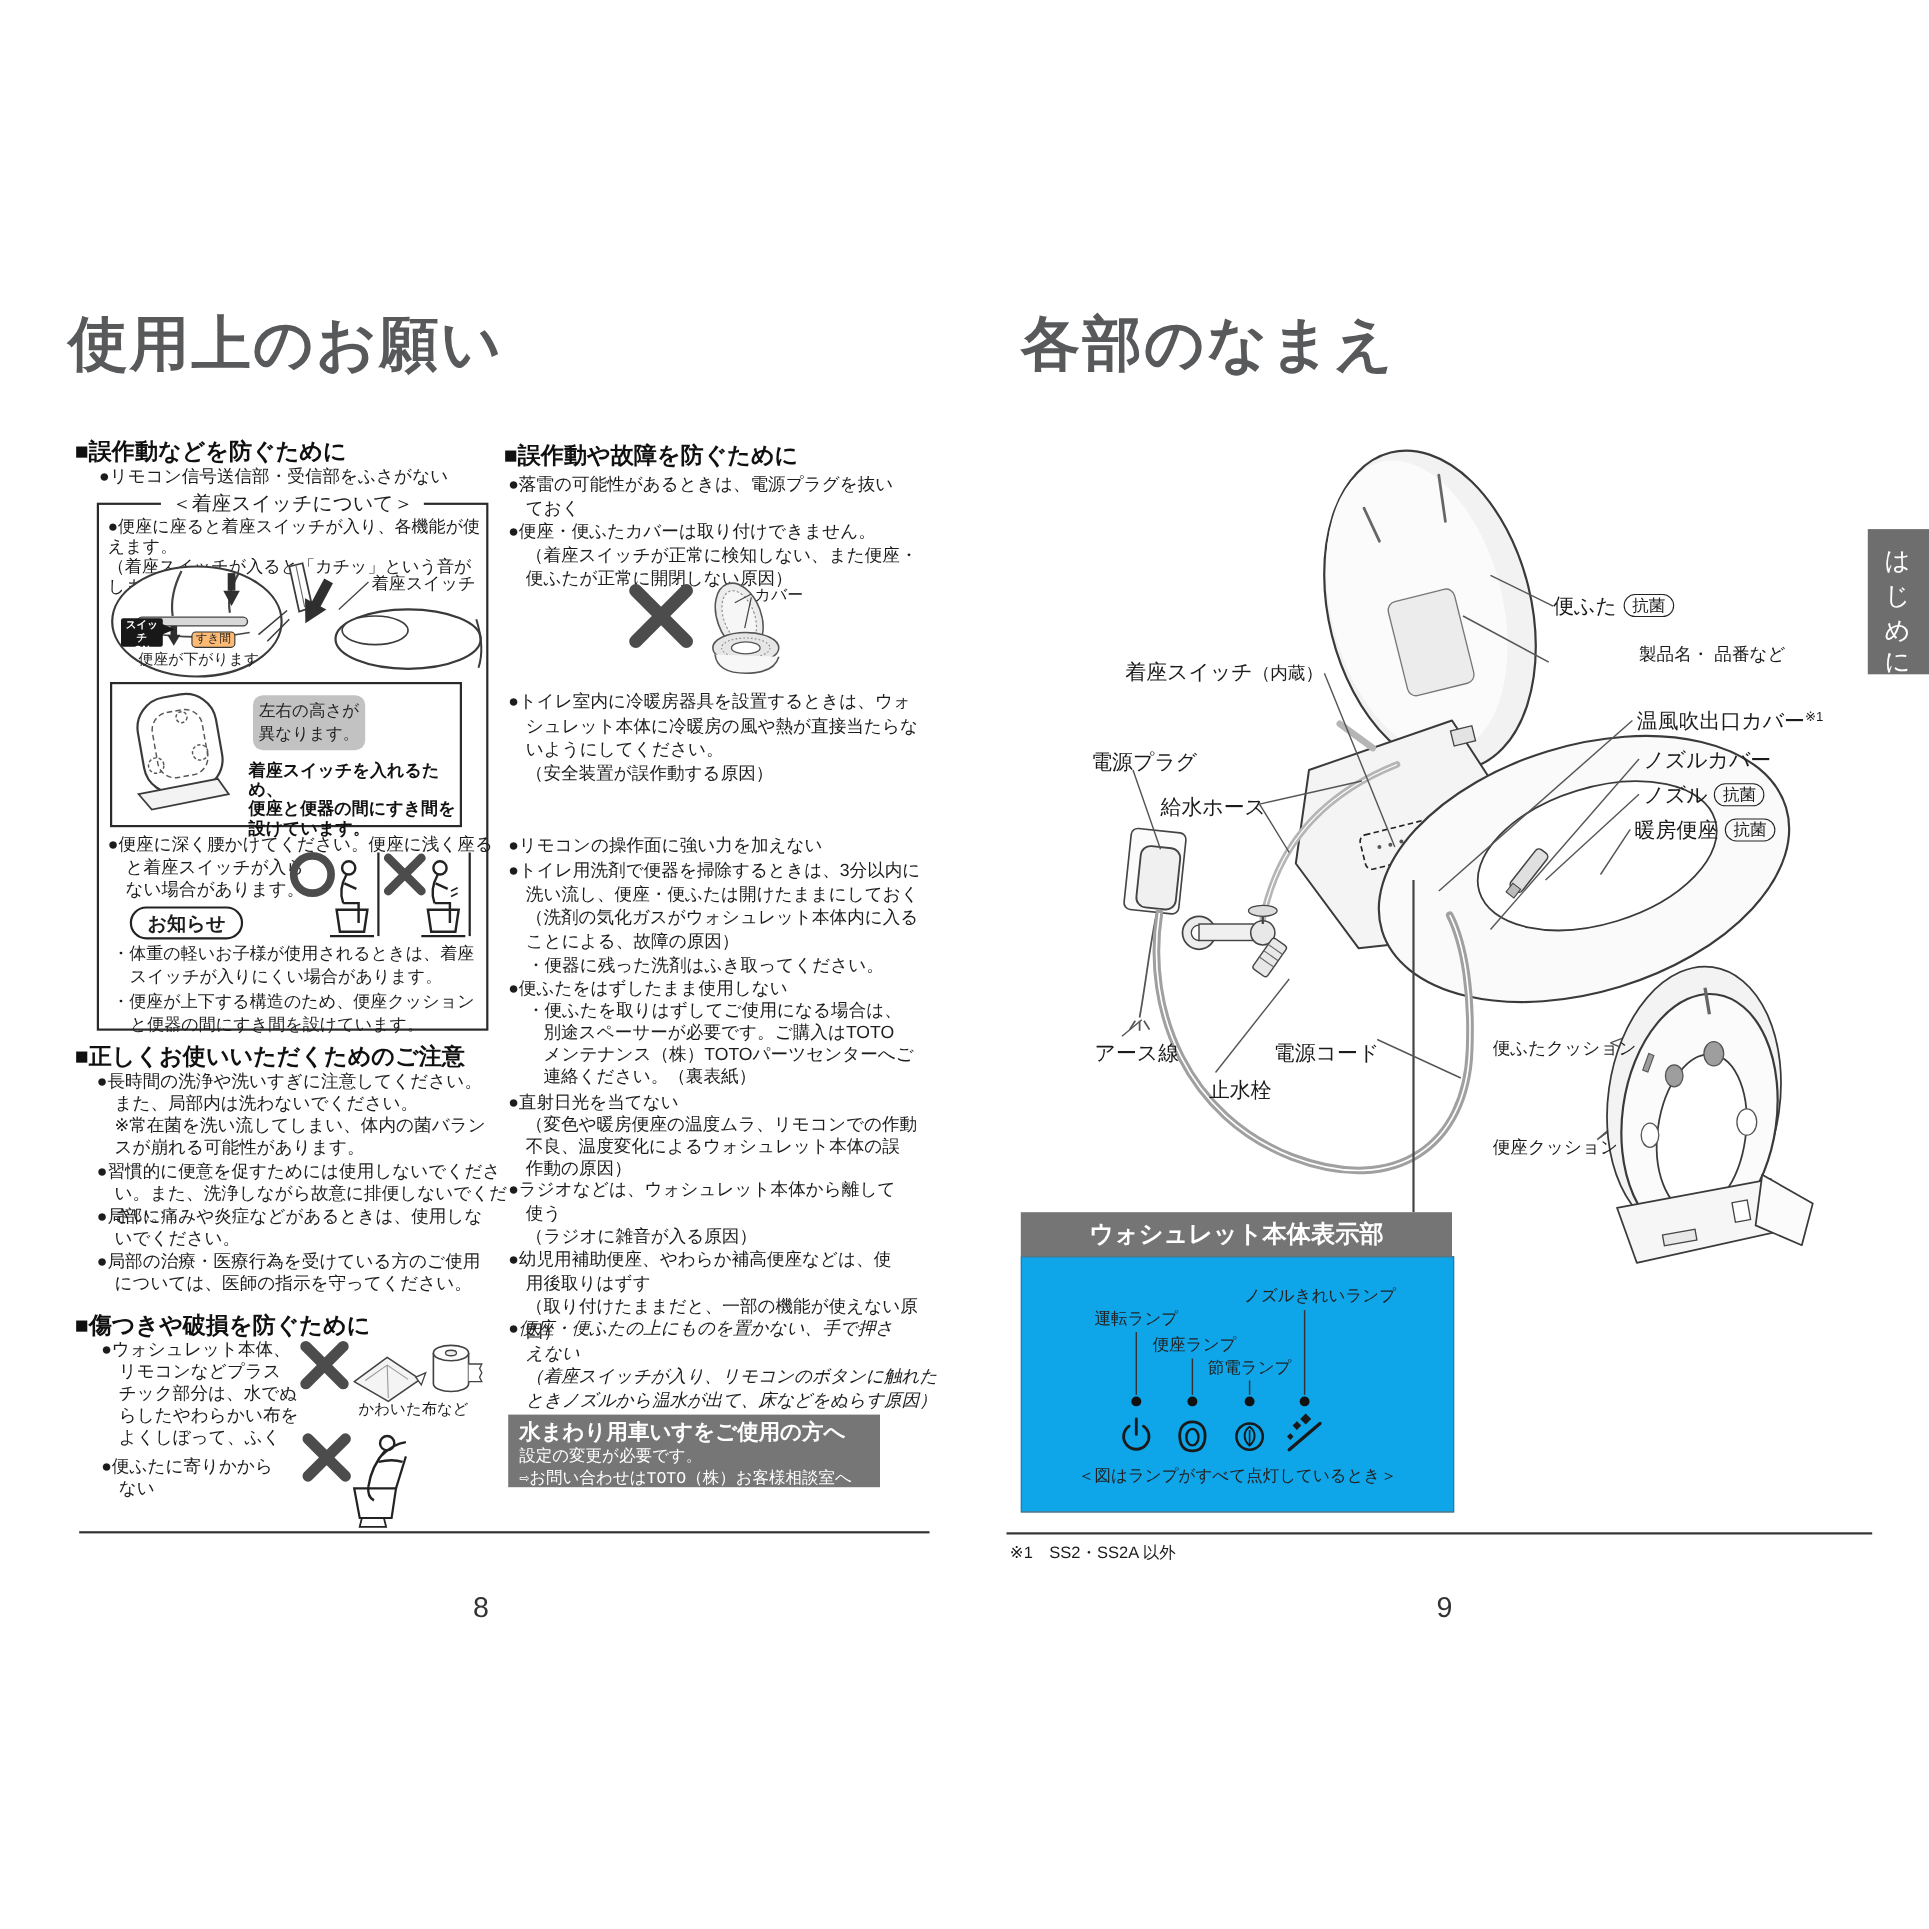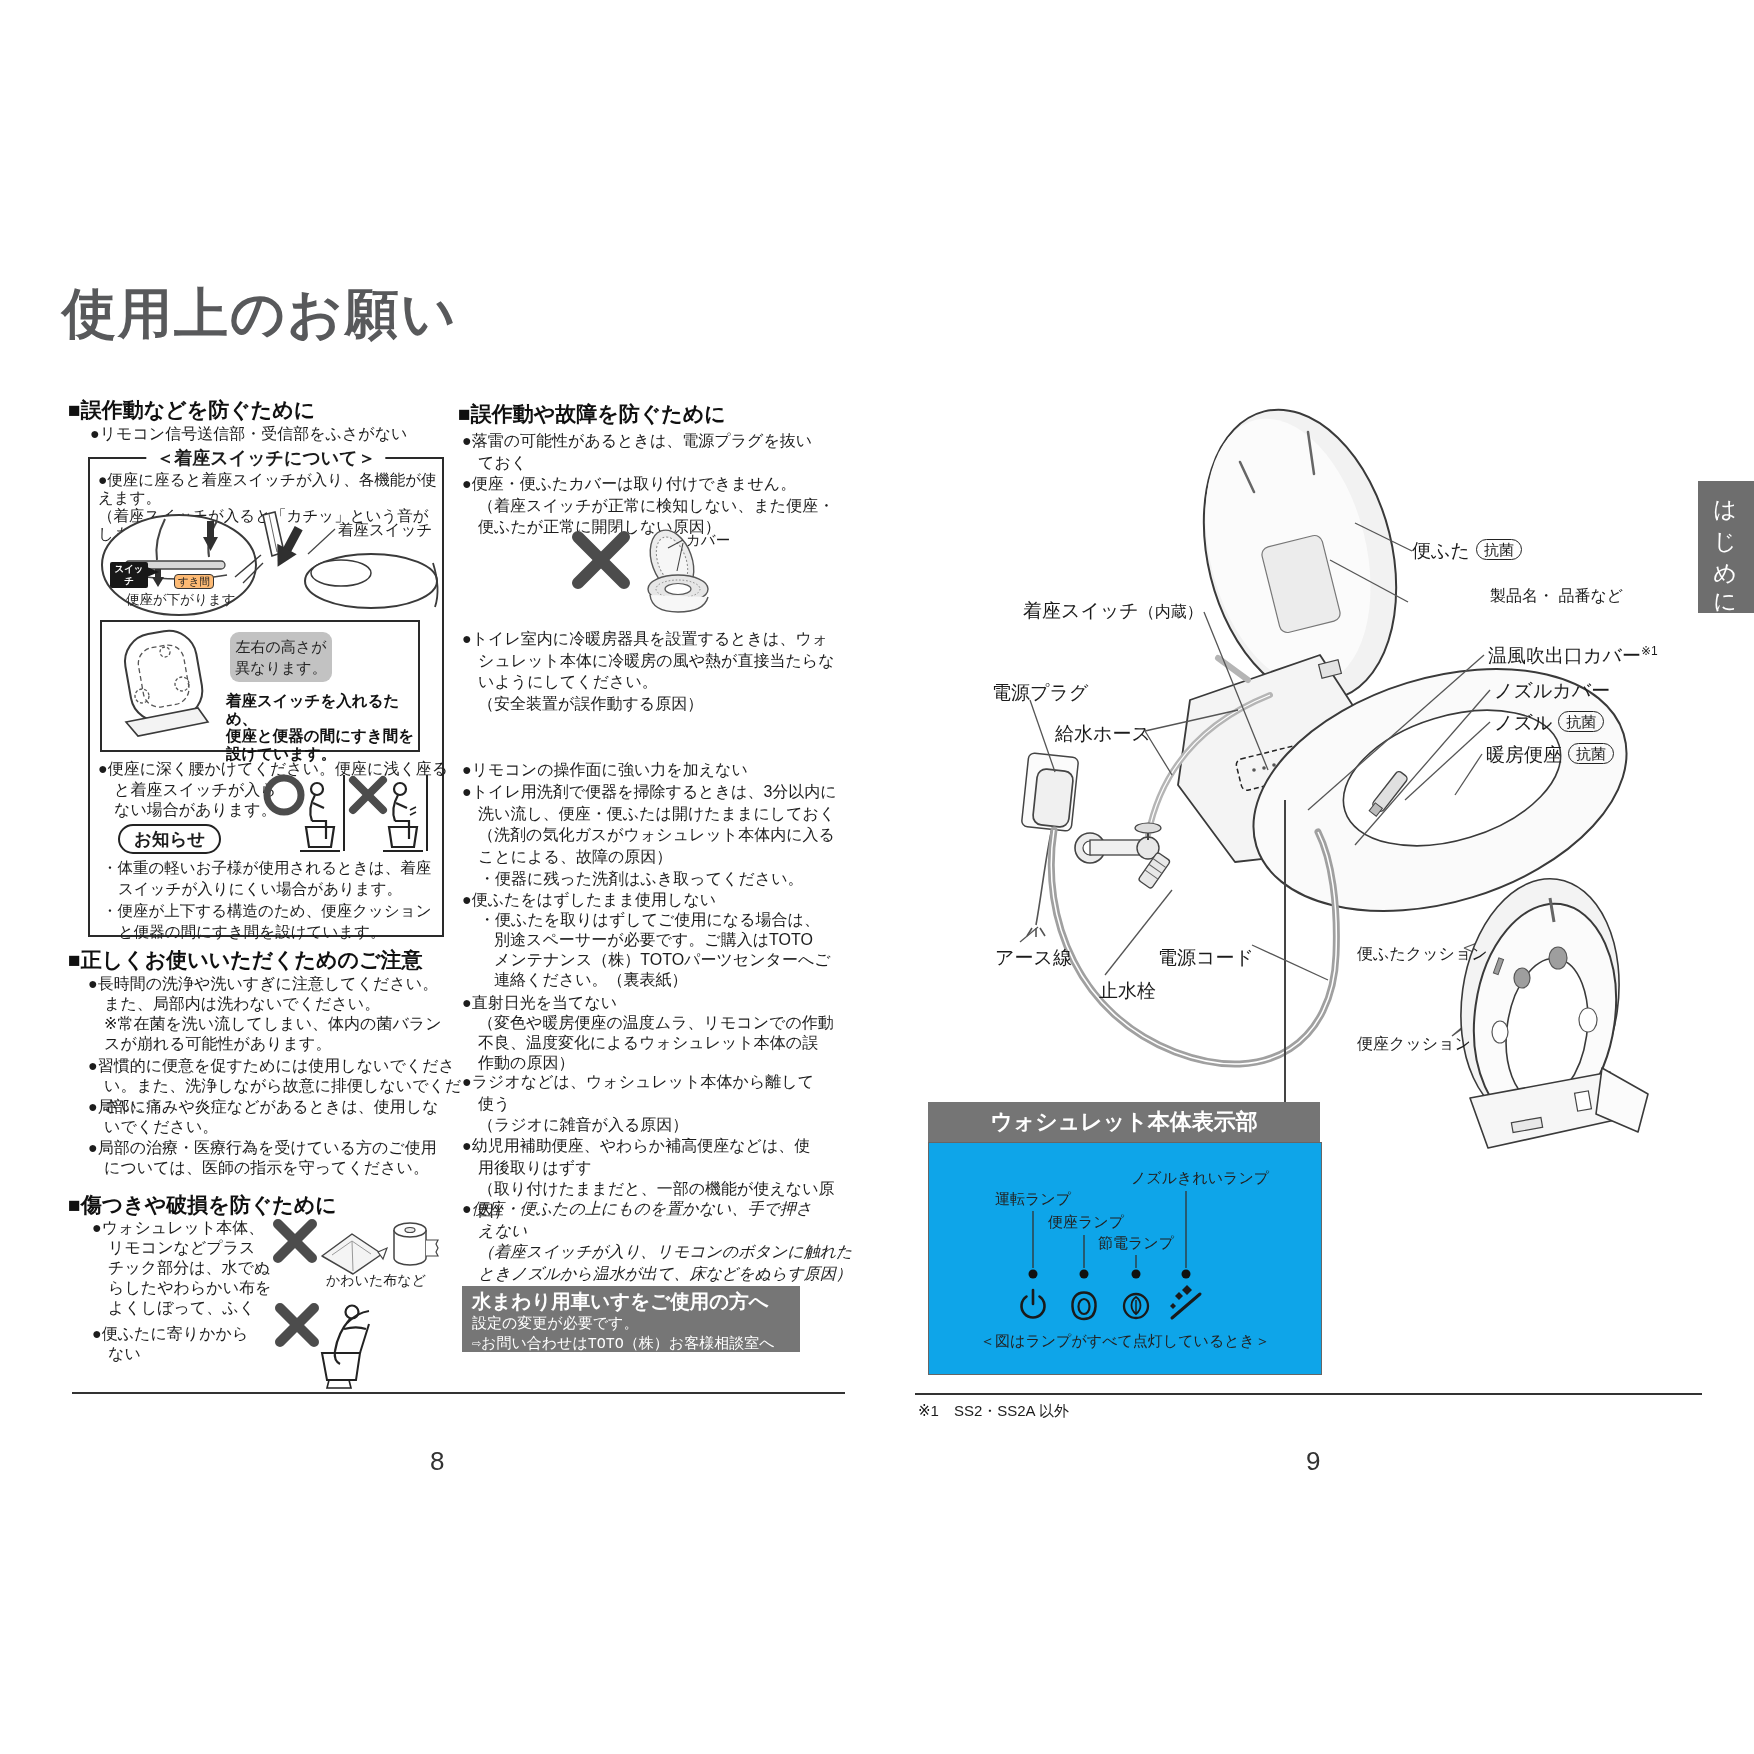--- a/index.html
+++ b/index.html
@@ -7,21 +7,21 @@
           font-family:"Liberation Sans","DejaVu Sans",sans-serif;color:#1c1c1c;}
   .t{position:absolute;white-space:pre-line;color:#1c1c1c;}
   .title{font-size:54px;font-weight:bold;color:#58595b;letter-spacing:2px;line-height:60px;}
   .h{position:absolute;font-size:21px;font-weight:bold;color:#101010;white-space:nowrap;}
   .b20{font-size:16px;line-height:20px;}
   .b215{font-size:16px;line-height:21.5px;}
   .b200{font-size:16px;line-height:20px;}
   .hang{padding-left:16px;text-indent:-16px;}
   .box{position:absolute;border:2px solid #2a2a2a;background:#fff;}
   .boxtitle{position:absolute;top:-13px;left:50%;transform:translateX(-50%);background:#fff;
-            padding:0 10px;font-size:18px;font-weight:bold;white-space:nowrap;}
+            padding:0 10px;font-size:18px;font-weight:normal;white-space:nowrap;}
   .bubble{position:absolute;background:#c2c2c2;border-radius:9px;text-align:center;
           font-size:15px;line-height:21px;padding:4px 2px;white-space:pre-line;color:#222;}
   .boldnote{position:absolute;font-size:15.5px;font-weight:bold;line-height:17.5px;white-space:pre-line;color:#111;}
   .pillbtn{position:absolute;border:2px solid #222;border-radius:15px;padding:1px 14px;
            font-size:17.5px;font-weight:bold;background:#fff;white-space:nowrap;}
   .graypanel{position:absolute;background:#767676;color:#ffffff;padding:5px 10px;}
   .graypanel .gp-title{font-size:19.5px;font-weight:bold;line-height:24px;}
   .graypanel .gp-line{font-size:15px;line-height:19.5px;}
   .lbl{position:absolute;font-size:19px;color:#1b1b1b;white-space:nowrap;}
   .lbl-s{position:absolute;font-size:16px;color:#1b1b1b;white-space:nowrap;line-height:24px;}
@@ -259,20 +259,21 @@
 えない
 （着座スイッチが入り、リモコンのボタンに触れた
 ときノズルから温水が出て、床などをぬらす原因）</div>
 
   <div class="graypanel" style="left:462px;top:1286px;width:318px;height:56px;font-family:Liberation Mono, monospace;">
     <div class="gp-title">水まわり用車いすをご使用の方へ</div>
     <div class="gp-line">設定の変更が必要です。</div>
     <div class="gp-line">⇨お問い合わせはTOTO（株）お客様相談室へ</div>
   </div>
 
+  <div class="t title" style="left:928px;top:283px;">各部のなまえ</div>
 
   <div class="tab" style="left:1698px;top:481px;width:56px;height:132px;">
     <span>はじめに</span>
   </div>
 
   <svg style="left:940px;top:380px;" width="760" height="725" viewBox="0 0 760 725">
 
     <g>
       <ellipse cx="360" cy="175" rx="92" ry="148" transform="rotate(-14 360 175)" fill="#f2f2f2" stroke="#3a3a3a" stroke-width="2"></ellipse>
       <ellipse cx="348" cy="172" rx="78" ry="136" transform="rotate(-14 348 172)" fill="#fbfbfb" stroke="none"></ellipse>

